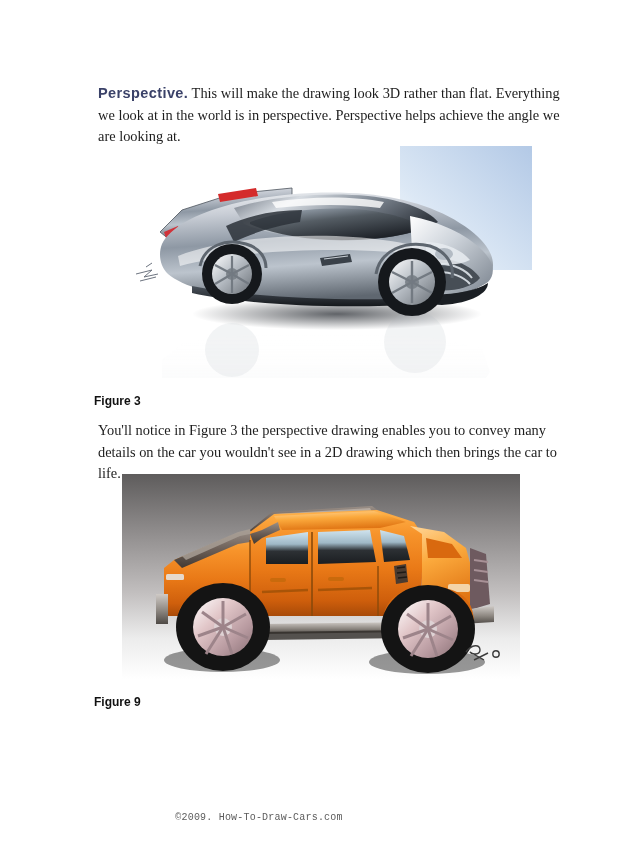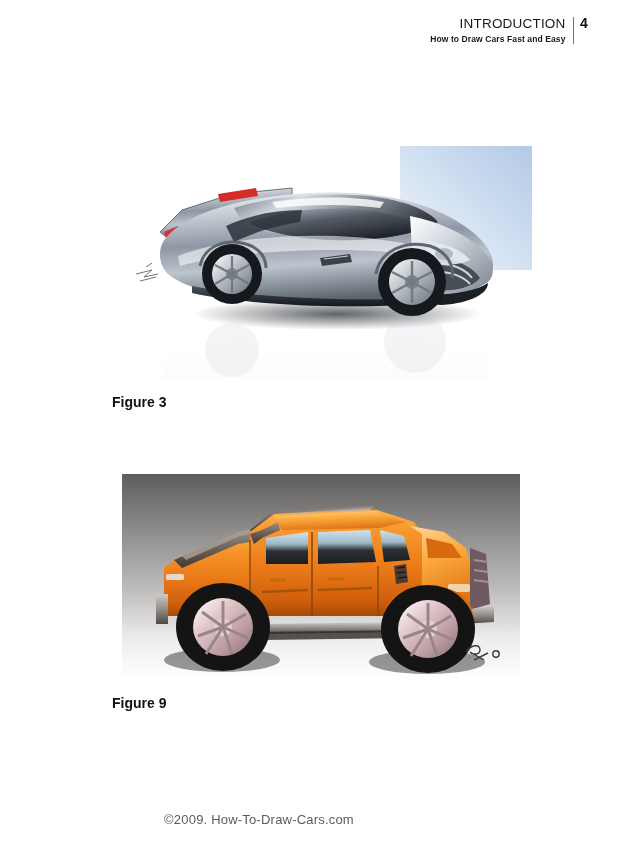--- a/index.html
+++ b/index.html
@@ -80,59 +80,52 @@
   }
   .lead-term {
     font-family: "Liberation Sans", "DejaVu Sans", sans-serif;
     font-weight: bold;
     font-size: 14.5px;
     color: #3b4269;
     letter-spacing: 0.4px;
   }
   .fig-label {
     position: absolute;
-    left: 112px;
+    left: 94px;
     font-family: "Liberation Sans", "DejaVu Sans", sans-serif;
     font-weight: bold;
-    font-size: 14px;
+    font-size: 12px;
     color: #111111;
   }
   .footer {
     position: absolute;
     left: 0;
     width: 518px;
     text-align: center;
-    font-family: Liberation Sans, sans-serif;
-    font-size: 13px;
+    font-family: Liberation Mono, monospace;
+    font-size: 10px;
     color: #5c5c5c;
     letter-spacing: 0.2px;
   }
 
   
   .figure {
     position: absolute;
   }
   .figure svg { display: block; }
 </style>
 </head>
 <body>
 
 <div class="page">
 
-  <div class="header">
-    <div class="header-row">
-      <div class="header-texts">
-        <div class="header-title">INTRODUCTION</div>
-        <div class="header-sub">How to Draw Cars Fast and Easy</div>
-      </div>
-      <div class="header-rule"></div>
-      <div class="header-page">4</div>
-    </div>
+
+  <div class="body-block" style="top:83px;">
+    <span class="lead-term">Perspective.</span><span> This will make the drawing look 3D rather than flat. Everything we look at in the world is in perspective. Perspective helps achieve the angle we are looking at.</span>
   </div>
-
 
   <div class="figure" style="left:122px; top:146px;">
     <svg width="410" height="232" viewBox="0 0 410 232" xmlns="http://www.w3.org/2000/svg">
       <defs>
         <linearGradient id="f3back" x1="0" y1="1" x2="1" y2="0">
           <stop offset="0%" stop-color="#ffffff"></stop>
           <stop offset="35%" stop-color="#dce8f5"></stop>
           <stop offset="100%" stop-color="#b3c9e6"></stop>
         </linearGradient>
         <linearGradient id="bodyMain" x1="0" y1="0" x2="0.2" y2="1">
@@ -272,20 +265,21 @@
       <g stroke="#6d7480" stroke-width="1" fill="none">
         <path d="M14 128 L30 124 L22 131 L36 128"></path>
         <path d="M18 135 L34 131"></path>
         <path d="M24 121 L30 117"></path>
       </g>
     </svg>
   </div>
 
   <div class="fig-label" style="top:394px;">Figure 3</div>
 
+  <div class="body-block" style="top:420px;">You'll notice in Figure 3 the perspective drawing enables you to convey many details on the car you wouldn't see in a 2D drawing which then brings the car to life.</div>
 
   <div class="figure" style="left:122px; top:474px;">
     <svg width="398" height="205" viewBox="0 0 398 205" xmlns="http://www.w3.org/2000/svg">
       <defs>
         <linearGradient id="f4back" x1="0" y1="0" x2="0" y2="1">
           <stop offset="0%" stop-color="#5e5c5c"></stop>
           <stop offset="28%" stop-color="#8f8c8c"></stop>
           <stop offset="58%" stop-color="#c2bfbf"></stop>
           <stop offset="80%" stop-color="#ececec"></stop>
           <stop offset="100%" stop-color="#ffffff"></stop>

